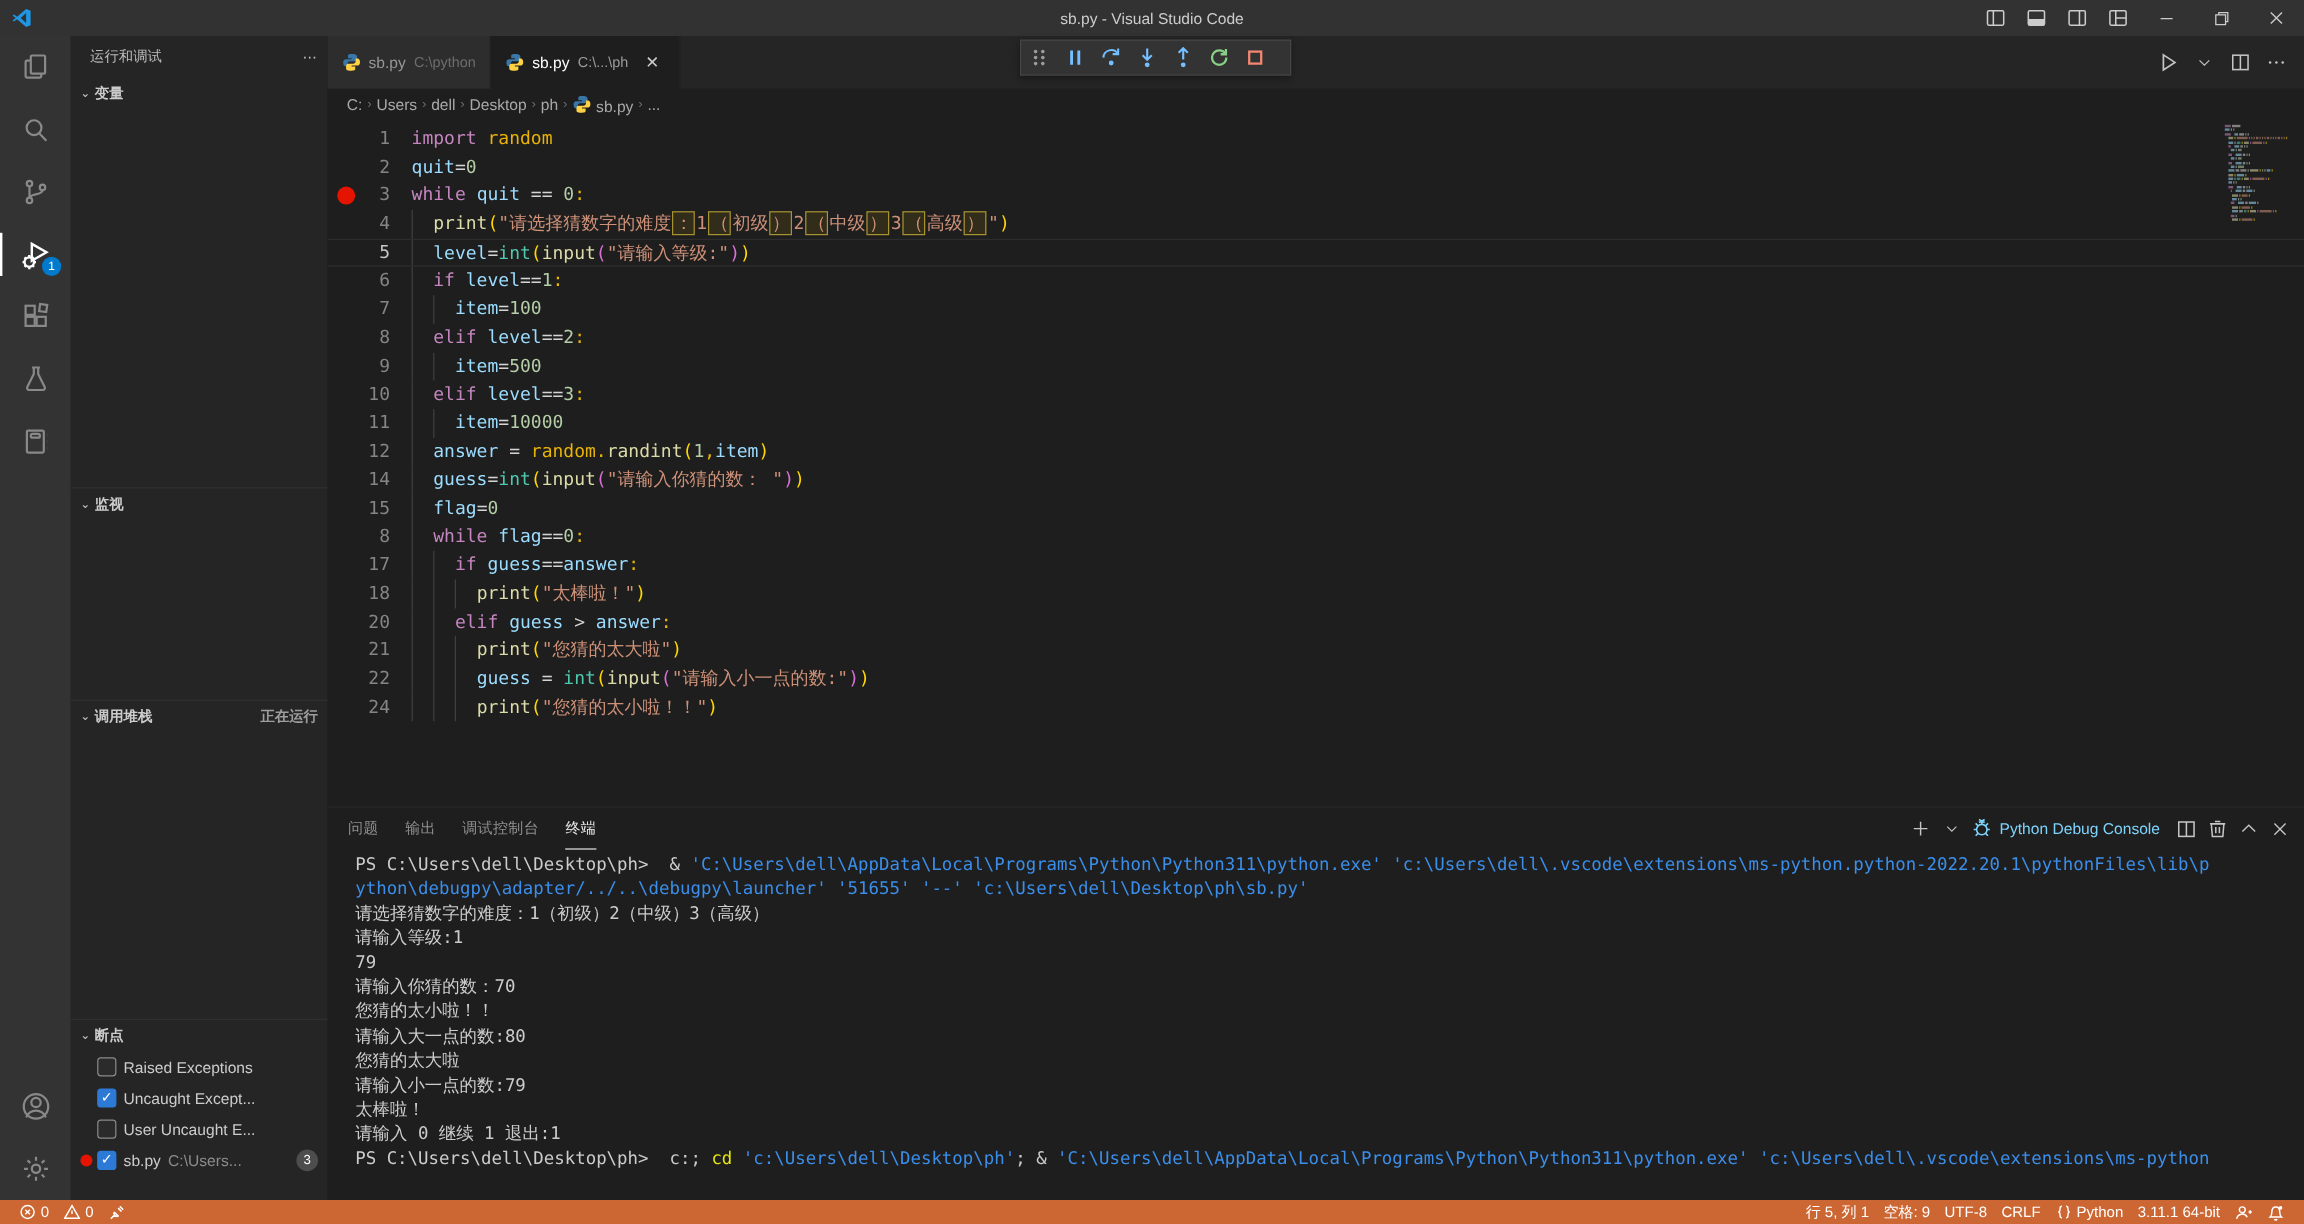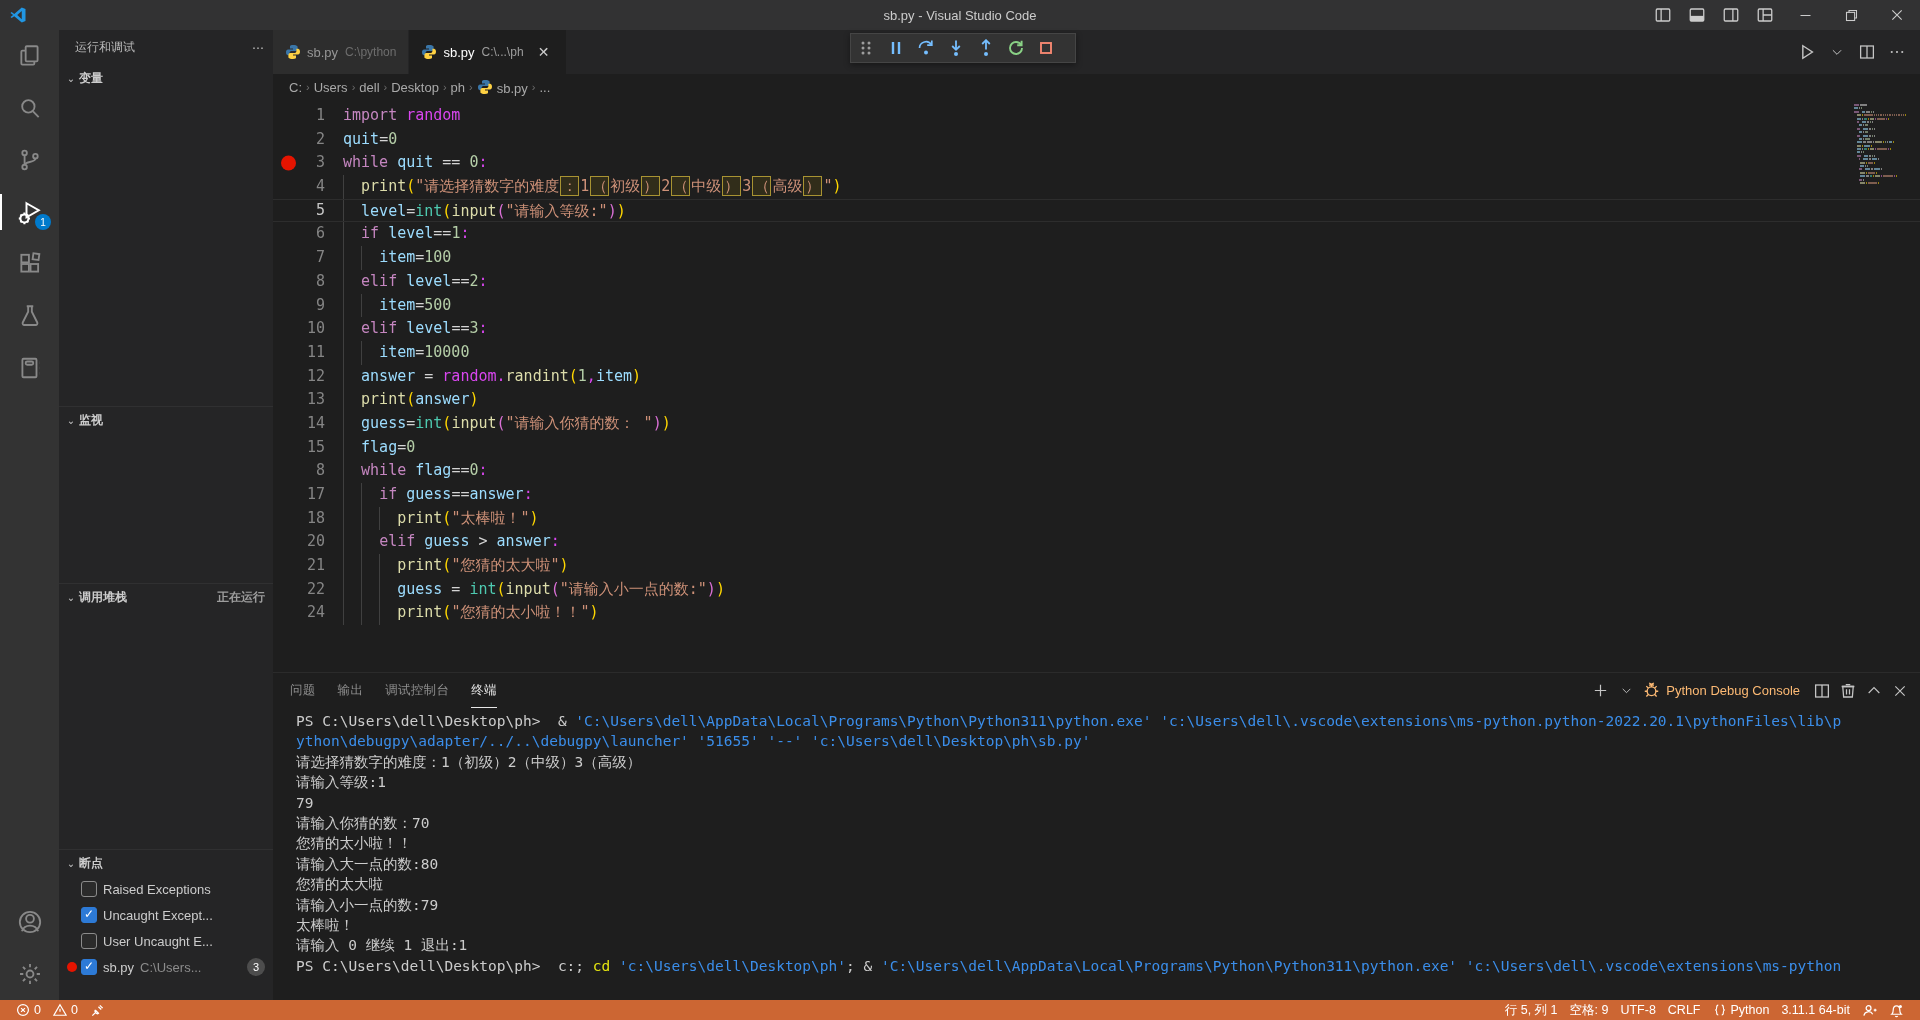--- a/index.html
+++ b/index.html
@@ -79,21 +79,21 @@
   .code-line { height:23.7px; line-height:23.7px; display:flex; white-space:pre; position:relative; }
   .code-line.cur { border-top:1px solid rgba(255,255,255,0.07); border-bottom:1px solid rgba(255,255,255,0.07); }
   .gutter { width:70px; flex:0 0 70px; display:flex; align-items:center; position:relative; }
   .bkpt { position:absolute; left:8px; top:50%; transform:translateY(-50%); width:15px; height:15px;
     border-radius:50%; background:#e51400; }
   .lnum { width:52px; text-align:right; color:#858585; }
   .code-line.cur .lnum { color:#c6c6c6; }
   .ltext { position:relative; color:#d4d4d4; }
   .iguide { position:absolute; top:0; bottom:0; width:1px; background:#404040; }
   .tk-kw{color:#c586c0} .tk-var{color:#9cdcfe} .tk-fn{color:#dcdcaa} .tk-type{color:#4ec9b0}
-  .tk-str{color:#ce9178} .tk-num{color:#b5cea8} .tk-op{color:#d4d4d4} .tk-pl{color:#d946ef}
+  .tk-str{color:#ce9178} .tk-num{color:#b5cea8} .tk-op{color:#d4d4d4} .tk-pl{color:#eab308}
   .tk-p1{color:#ffd700} .tk-p2{color:#da70d6}
   .tk-box{color:#ce9178; border:1px solid #a89332; margin:0 1px; padding:0 1px; background:rgba(189,155,3,0.12);}
 
   .minimap { position:absolute; top:4px; right:8px; width:58px; }
   .mm-row { height:2px; margin-bottom:1.4px; display:flex; gap:1px; }
   .mm-seg { height:2px; opacity:0.55; }
 
   
   .dbg-toolbar { position:absolute; left:850px; top:33px; width:226px; height:30px; background:#333333;
     border:1px solid #454545; box-shadow:0 2px 6px rgba(0,0,0,0.4); display:flex; align-items:center; z-index:10; }
@@ -101,21 +101,21 @@
 
   
   .panel { flex:0 0 328px; height:328px; border-top:1px solid #2b2b2b; background:#1e1e1e;
     display:flex; flex-direction:column; min-width:0; }
   .panel-head { height:35px; display:flex; align-items:center; padding:0 8px 0 17px; flex:0 0 35px; }
   .panel-tab { margin-right:22px; font-size:12.5px; color:#8f8f8f; height:35px; display:flex; align-items:center;
     border-bottom:1px solid transparent; letter-spacing:0.3px; }
   .panel-tab.active { color:#e7e7e7; border-bottom-color:#e7e7e7; }
   .panel-actions { margin-left:auto; display:flex; align-items:center; color:#c5c5c5; gap:2px; }
   .pa-btn { height:26px; min-width:24px; display:flex; align-items:center; justify-content:center; padding:0 2px; }
-  .pa-label { font-size:13px; color:#fdba74; margin:0 8px 0 2px; display:flex; align-items:center; gap:5px; }
+  .pa-label { font-size:13px; color:#7dd3fc; margin:0 8px 0 2px; display:flex; align-items:center; gap:5px; }
   .term { flex:1; overflow:hidden; padding:3px 0 0 23px; font-family:"DejaVu Sans Mono", monospace;
     font-size:14.5px; line-height:20.4px; color:#cccccc; white-space:pre-wrap; }
   .t-wh{color:#cccccc} .t-bl{color:#3b8eea} .t-yl{color:#e5e510}
 
   
   .statusbar { height:20px; flex:0 0 20px; background:#cc6633; color:#ffffff; display:flex;
     align-items:center; font-size:12.5px; padding:0 10px; }
   .st-item { display:flex; align-items:center; gap:4px; padding:0 6px; height:20px; }
   .st-left { display:flex; align-items:center; }
   .st-right { margin-left:auto; display:flex; align-items:center; }
@@ -419,21 +419,20 @@
           <div class="code-line"><div class="gutter"><div class="bkpt"></div><div class="lnum">3</div></div><div class="ltext"><span class="tk-kw">while</span><span class="tk-pl"> </span><span class="tk-var">quit</span><span class="tk-op"> == </span><span class="tk-num">0</span><span class="tk-pl">:</span></div></div>
           <div class="code-line"><div class="gutter"><div class="lnum">4</div></div><div class="ltext"><div class="iguide" style="left: calc(0ch);"></div><span class="tk-pl">  </span><span class="tk-fn">print</span><span class="tk-p1">(</span><span class="tk-str">"请选择猜数字的难度</span><span class="tk-box">：</span><span class="tk-str">1</span><span class="tk-box">（</span><span class="tk-str">初级</span><span class="tk-box">）</span><span class="tk-str">2</span><span class="tk-box">（</span><span class="tk-str">中级</span><span class="tk-box">）</span><span class="tk-str">3</span><span class="tk-box">（</span><span class="tk-str">高级</span><span class="tk-box">）</span><span class="tk-str">"</span><span class="tk-p1">)</span></div></div>
           <div class="code-line cur"><div class="gutter"><div class="lnum">5</div></div><div class="ltext"><div class="iguide" style="left: calc(0ch);"></div><span class="tk-pl">  </span><span class="tk-var">level</span><span class="tk-op">=</span><span class="tk-type">int</span><span class="tk-p1">(</span><span class="tk-fn">input</span><span class="tk-p2">(</span><span class="tk-str">"请输入等级:"</span><span class="tk-p2">)</span><span class="tk-p1">)</span></div></div>
           <div class="code-line"><div class="gutter"><div class="lnum">6</div></div><div class="ltext"><div class="iguide" style="left: calc(0ch);"></div><span class="tk-pl">  </span><span class="tk-kw">if</span><span class="tk-pl"> </span><span class="tk-var">level</span><span class="tk-op">==</span><span class="tk-num">1</span><span class="tk-pl">:</span></div></div>
           <div class="code-line"><div class="gutter"><div class="lnum">7</div></div><div class="ltext"><div class="iguide" style="left: calc(0ch);"></div><div class="iguide" style="left: calc(2ch);"></div><span class="tk-pl">    </span><span class="tk-var">item</span><span class="tk-op">=</span><span class="tk-num">100</span></div></div>
           <div class="code-line"><div class="gutter"><div class="lnum">8</div></div><div class="ltext"><div class="iguide" style="left: calc(0ch);"></div><span class="tk-pl">  </span><span class="tk-kw">elif</span><span class="tk-pl"> </span><span class="tk-var">level</span><span class="tk-op">==</span><span class="tk-num">2</span><span class="tk-pl">:</span></div></div>
           <div class="code-line"><div class="gutter"><div class="lnum">9</div></div><div class="ltext"><div class="iguide" style="left: calc(0ch);"></div><div class="iguide" style="left: calc(2ch);"></div><span class="tk-pl">    </span><span class="tk-var">item</span><span class="tk-op">=</span><span class="tk-num">500</span></div></div>
           <div class="code-line"><div class="gutter"><div class="lnum">10</div></div><div class="ltext"><div class="iguide" style="left: calc(0ch);"></div><span class="tk-pl">  </span><span class="tk-kw">elif</span><span class="tk-pl"> </span><span class="tk-var">level</span><span class="tk-op">==</span><span class="tk-num">3</span><span class="tk-pl">:</span></div></div>
           <div class="code-line"><div class="gutter"><div class="lnum">11</div></div><div class="ltext"><div class="iguide" style="left: calc(0ch);"></div><div class="iguide" style="left: calc(2ch);"></div><span class="tk-pl">    </span><span class="tk-var">item</span><span class="tk-op">=</span><span class="tk-num">10000</span></div></div>
           <div class="code-line"><div class="gutter"><div class="lnum">12</div></div><div class="ltext"><div class="iguide" style="left: calc(0ch);"></div><span class="tk-pl">  </span><span class="tk-var">answer</span><span class="tk-op"> = </span><span class="tk-pl">random</span><span class="tk-pl">.</span><span class="tk-fn">randint</span><span class="tk-p1">(</span><span class="tk-num">1</span><span class="tk-pl">,</span><span class="tk-var">item</span><span class="tk-p1">)</span></div></div>
-          <div class="code-line"><div class="gutter"><div class="lnum">13</div></div><div class="ltext"><div class="iguide" style="left: calc(0ch);"></div><span class="tk-pl">  </span><span class="tk-fn">print</span><span class="tk-p1">(</span><span class="tk-var">answer</span><span class="tk-p1">)</span></div></div>
           <div class="code-line"><div class="gutter"><div class="lnum">14</div></div><div class="ltext"><div class="iguide" style="left: calc(0ch);"></div><span class="tk-pl">  </span><span class="tk-var">guess</span><span class="tk-op">=</span><span class="tk-type">int</span><span class="tk-p1">(</span><span class="tk-fn">input</span><span class="tk-p2">(</span><span class="tk-str">"请输入你猜的数： "</span><span class="tk-p2">)</span><span class="tk-p1">)</span></div></div>
           <div class="code-line"><div class="gutter"><div class="lnum">15</div></div><div class="ltext"><div class="iguide" style="left: calc(0ch);"></div><span class="tk-pl">  </span><span class="tk-var">flag</span><span class="tk-op">=</span><span class="tk-num">0</span></div></div>
           <div class="code-line"><div class="gutter"><div class="lnum">8</div></div><div class="ltext"><div class="iguide" style="left: calc(0ch);"></div><span class="tk-pl">  </span><span class="tk-kw">while</span><span class="tk-pl"> </span><span class="tk-var">flag</span><span class="tk-op">==</span><span class="tk-num">0</span><span class="tk-pl">:</span></div></div>
           <div class="code-line"><div class="gutter"><div class="lnum">17</div></div><div class="ltext"><div class="iguide" style="left: calc(0ch);"></div><div class="iguide" style="left: calc(2ch);"></div><span class="tk-pl">    </span><span class="tk-kw">if</span><span class="tk-pl"> </span><span class="tk-var">guess</span><span class="tk-op">==</span><span class="tk-var">answer</span><span class="tk-pl">:</span></div></div>
           <div class="code-line"><div class="gutter"><div class="lnum">18</div></div><div class="ltext"><div class="iguide" style="left: calc(0ch);"></div><div class="iguide" style="left: calc(2ch);"></div><div class="iguide" style="left: calc(4ch);"></div><span class="tk-pl">      </span><span class="tk-fn">print</span><span class="tk-p1">(</span><span class="tk-str">"太棒啦！"</span><span class="tk-p1">)</span></div></div>
           <div class="code-line"><div class="gutter"><div class="lnum">20</div></div><div class="ltext"><div class="iguide" style="left: calc(0ch);"></div><div class="iguide" style="left: calc(2ch);"></div><span class="tk-pl">    </span><span class="tk-kw">elif</span><span class="tk-pl"> </span><span class="tk-var">guess</span><span class="tk-op"> &gt; </span><span class="tk-var">answer</span><span class="tk-pl">:</span></div></div>
           <div class="code-line"><div class="gutter"><div class="lnum">21</div></div><div class="ltext"><div class="iguide" style="left: calc(0ch);"></div><div class="iguide" style="left: calc(2ch);"></div><div class="iguide" style="left: calc(4ch);"></div><span class="tk-pl">      </span><span class="tk-fn">print</span><span class="tk-p1">(</span><span class="tk-str">"您猜的太大啦"</span><span class="tk-p1">)</span></div></div>
           <div class="code-line"><div class="gutter"><div class="lnum">22</div></div><div class="ltext"><div class="iguide" style="left: calc(0ch);"></div><div class="iguide" style="left: calc(2ch);"></div><div class="iguide" style="left: calc(4ch);"></div><span class="tk-pl">      </span><span class="tk-var">guess</span><span class="tk-op"> = </span><span class="tk-type">int</span><span class="tk-p1">(</span><span class="tk-fn">input</span><span class="tk-p2">(</span><span class="tk-str">"请输入小一点的数:"</span><span class="tk-p2">)</span><span class="tk-p1">)</span></div></div>
           <div class="code-line"><div class="gutter"><div class="lnum">24</div></div><div class="ltext"><div class="iguide" style="left: calc(0ch);"></div><div class="iguide" style="left: calc(2ch);"></div><div class="iguide" style="left: calc(4ch);"></div><span class="tk-pl">      </span><span class="tk-fn">print</span><span class="tk-p1">(</span><span class="tk-str">"您猜的太小啦！！"</span><span class="tk-p1">)</span></div></div>
           <div class="minimap">

